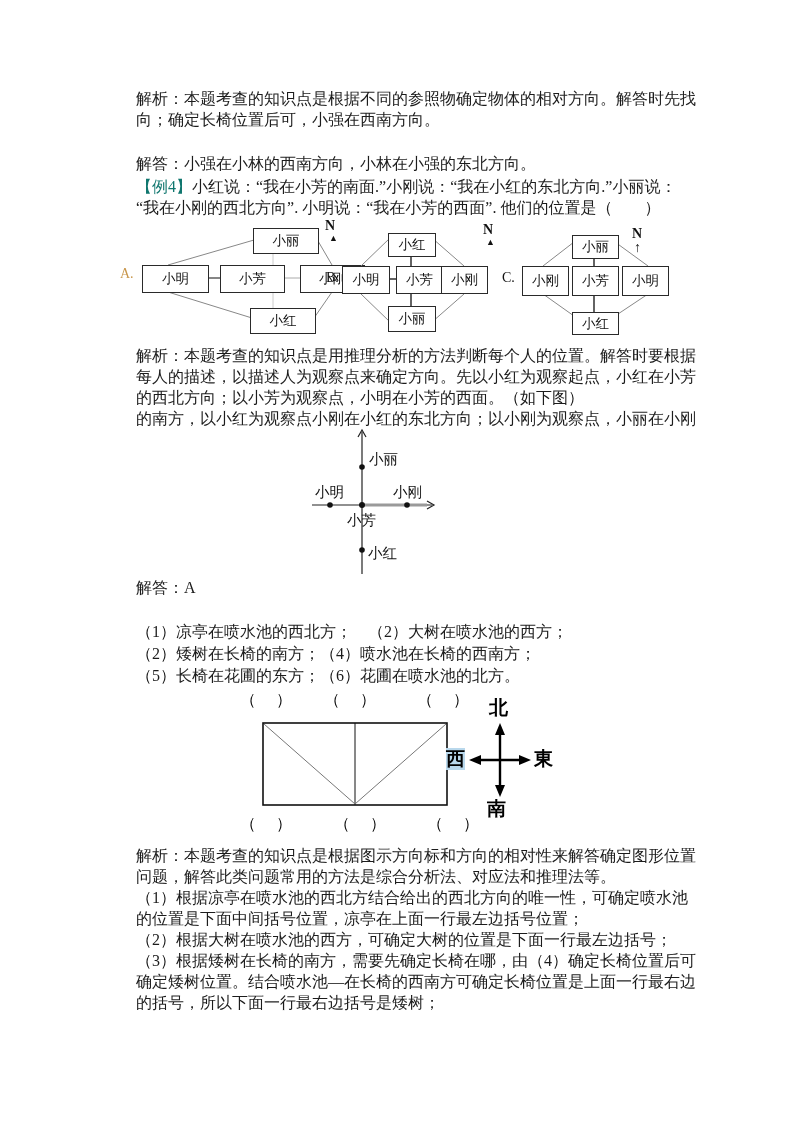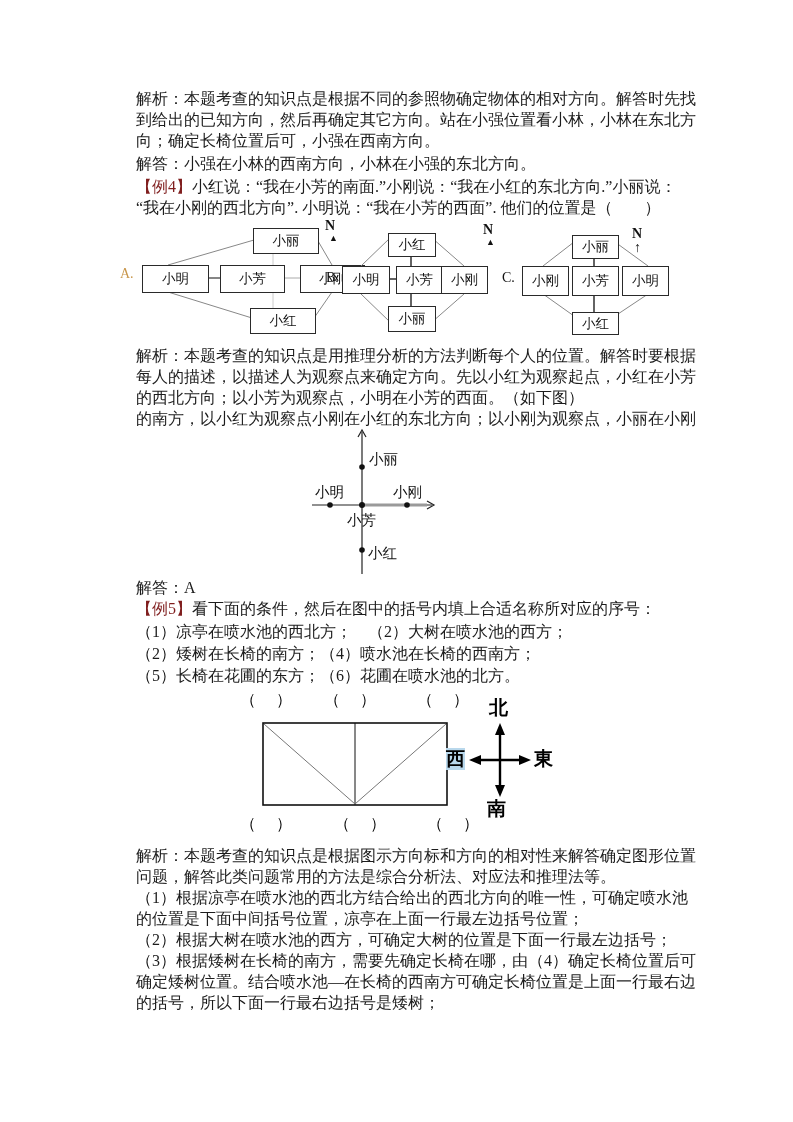--- a/index.html
+++ b/index.html
@@ -1,21 +1,21 @@
 <!DOCTYPE html>
 <html><head>
 <meta charset="utf-8">
 <style>
   html,body{margin:0;padding:0;background:#ffffff;}
   .page{position:relative;width:793px;height:1122px;background:#ffffff;overflow:hidden;
         font-family:"Liberation Serif","DejaVu Serif",serif;color:#1c1c1c;}
   .tblock{position:absolute;left:136px;width:585px;font-size:16px;line-height:21px;}
   .tblock .line{white-space:nowrap;}
   .lh22 .line{line-height:22px;}
-  .red{color:#7f1d1d;}
+  .red{color:#0f766e;}
   
   .opt{position:absolute;}
   .opt svg{position:absolute;left:0;top:0;}
   .nbox{position:absolute;border:1px solid #2a2a2a;background:#fff;display:flex;
         align-items:center;justify-content:center;font-size:13.5px;color:#111;}
   .optlabel{position:absolute;font-size:14px;}
   .nmark{position:absolute;font-size:14px;font-weight:bold;color:#111;}
   .ntri{position:absolute;font-size:9px;color:#111;}
   .nup{position:absolute;font-size:14px;color:#111;}
   
@@ -25,21 +25,20 @@
   .cmp{position:absolute;font-size:19px;font-weight:bold;color:#000;line-height:22px;}
   .cmp.west{background:#b9d8ec;}
 </style>
 </head>
 <body>
 
 <div class="page">
 
   <div class="tblock" style="top:88px">
     <div class="line">解析：本题考查的知识点是根据不同的参照物确定物体的相对方向。解答时先找</div>
-    <div class="line">到给出的已知方向，然后再确定其它方向。站在小强位置看小林，小林在东北方</div>
     <div class="line">向；确定长椅位置后可，小强在西南方向。</div>
   </div>
   <div class="tblock" style="top:153px">
     <div class="line">解答：小强在小林的西南方向，小林在小强的东北方向。</div>
   </div>
 
   <div class="tblock" style="top:176px">
     <div class="line"><span class="red">【例4】</span><span>小红说：“我在小芳的南面.”小刚说：“我在小红的东北方向.”小丽说：</span></div>
     <div class="line">“我在小刚的西北方向”. 小明说：“我在小芳的西面”. 他们的位置是（　　）</div>
   </div>
@@ -128,23 +127,20 @@
     <span class="figlabel" style="left:25px;top:55px">小明</span>
     <span class="figlabel" style="left:103px;top:55px">小刚</span>
     <span class="figlabel" style="left:57px;top:83px">小芳</span>
     <span class="figlabel" style="left:78px;top:116px">小红</span>
   </div>
 
   <div class="tblock" style="top:577px">
     <div class="line">解答：A</div>
   </div>
 
-  <div class="tblock" style="top:598px">
-    <div class="line"><span class="red">【例5】</span><span>看下面的条件，然后在图中的括号内填上合适名称所对应的序号：</span></div>
-  </div>
   <div class="tblock lh22" style="top:621px">
     <div class="line">（1）凉亭在喷水池的西北方；　（2）大树在喷水池的西方；</div>
     <div class="line">（2）矮树在长椅的南方；（4）喷水池在长椅的西南方；</div>
     <div class="line">（5）长椅在花圃的东方；（6）花圃在喷水池的北方。</div>
   </div>
 
   <div class="opt" style="left:240px;top:690px;width:330px;height:152px">
     <span class="bracket" style="left:0px;top:0px">（　）</span>
     <span class="bracket" style="left:84px;top:0px">（　）</span>
     <span class="bracket" style="left:177px;top:0px">（　）</span>

